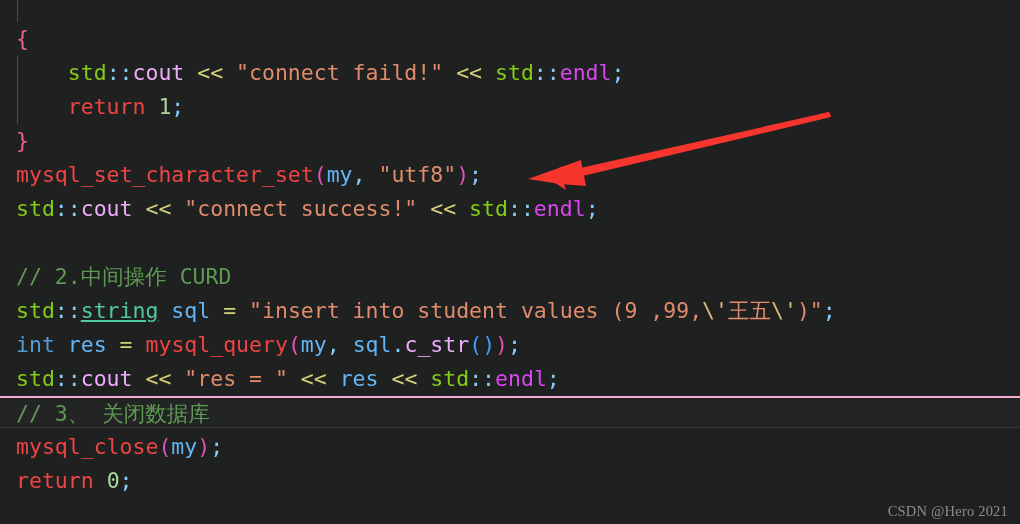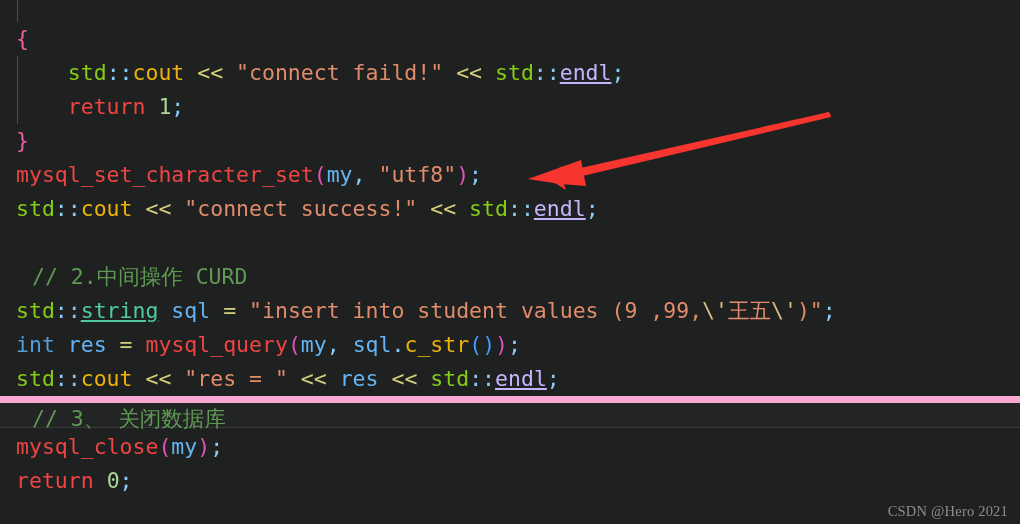--- a/index.html
+++ b/index.html
@@ -27,46 +27,46 @@
     position: relative;
     height: 34px;
     line-height: 34px;
     font-size: 21.5px;
     white-space: pre;
     padding-left: 16px;
     letter-spacing: 0px;
   }
   .line.highlight {
     background: #232424;
-    border-top: 7px solid #f9a8d4;
+    border-top: 2px solid #f9a8d4;
     border-bottom: 1px solid #37393a;
     height: 32px;
     line-height: 32px;
   }
   .line.blank { color: transparent; }
 
   
   .guide {
     position: absolute;
     left: 17px;
     width: 1px;
     background: #4a4d4d;
   }
 
   
   .t-brace   { color: #ef5fa0; }
   .t-ns      { color: #84cc16; }
   .t-colons  { color: #88ccf5; }
-  .t-ident   { color: #eab308; }
+  .t-ident   { color: #f0abfc; }
   .t-op      { color: #d6d07a; }
   .t-str     { color: #e08b6b; }
-  .t-endl    { color: #c4b5fd; text-decoration: underline; }
+  .t-endl    { color: #d946ef; }
   .t-kw      { color: #ef4444; }
   .t-num     { color: #aad79a; }
-  .t-comment { color: #5f9a54; margin-left: 16px; }
+  .t-comment { color: #5f9a54; }
   .t-func    { color: #ef4444; }
   .t-paren   { color: #e052b8; }
   .t-paren2  { color: #3f9bff; }
   .t-var     { color: #64b5f6; }
   .t-type    { color: #4ec9a0; text-decoration: underline; }
   .t-int     { color: #569cd6; }
   .t-esc     { color: #d7ba7d; }
   .t-plain   { color: #d4d4d4; }
 
   

